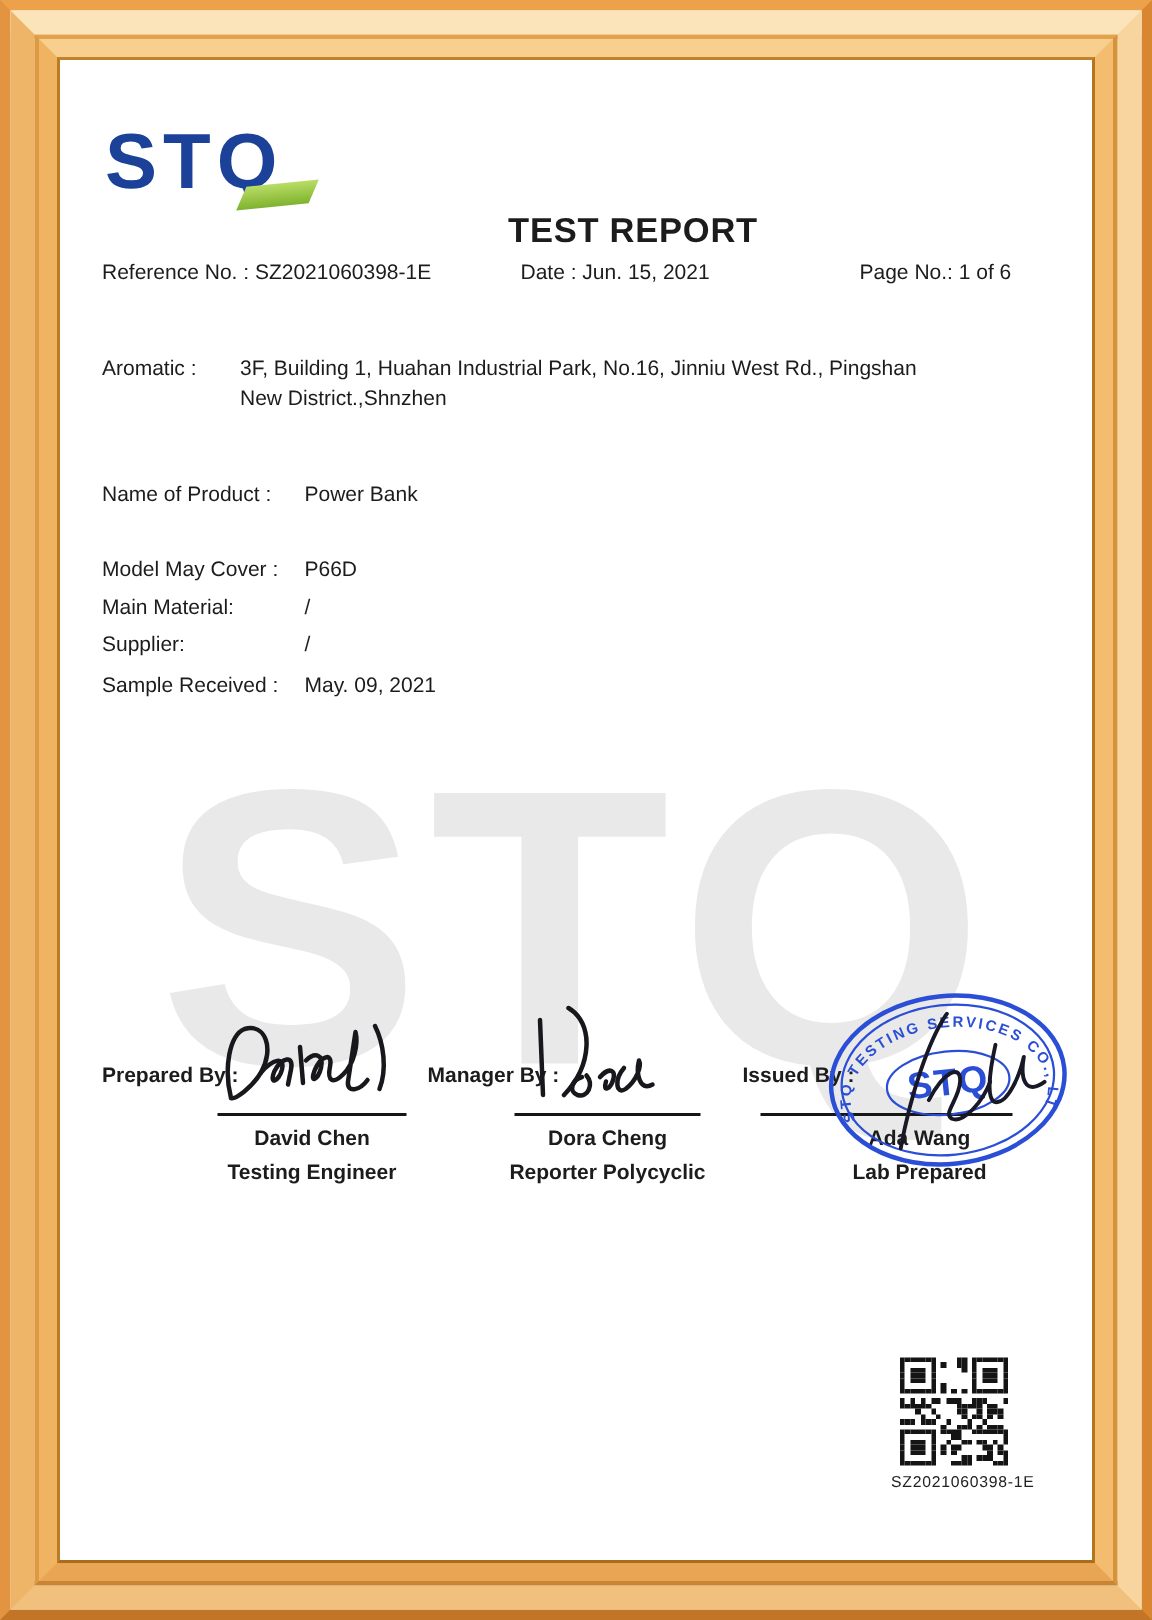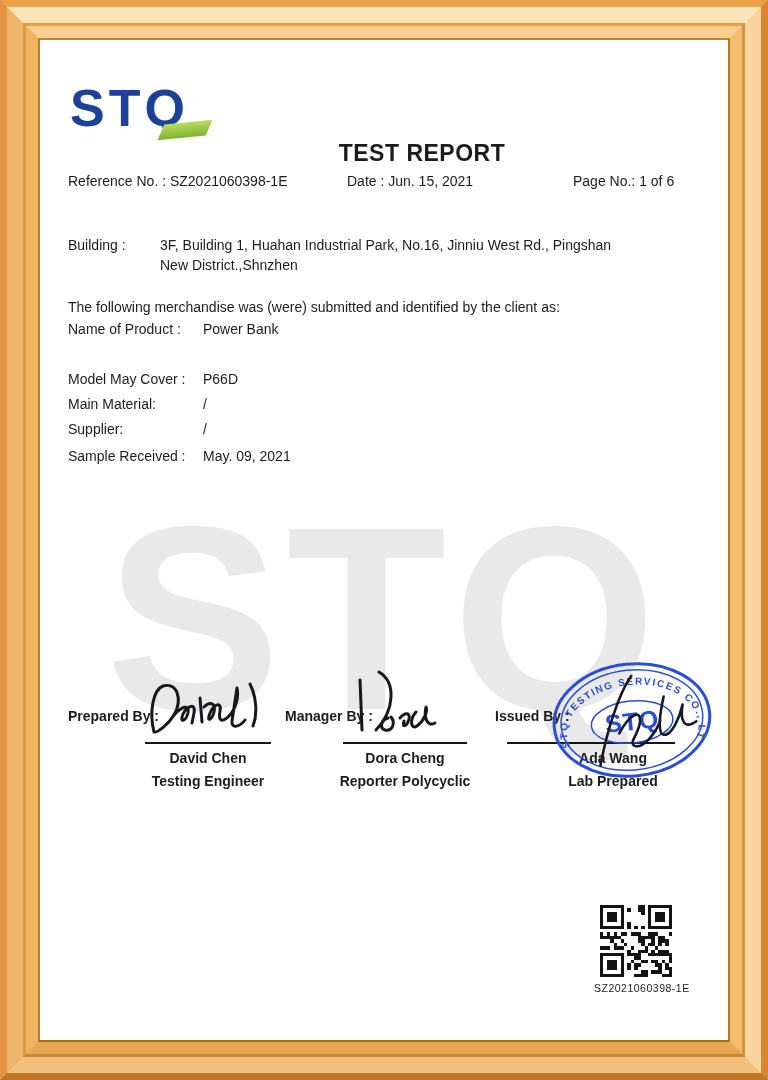--- a/index.html
+++ b/index.html
@@ -83,25 +83,24 @@
       <div class="logo-leaf"></div>
     </div>
 
     <div class="abs title">TEST REPORT</div>
 
     <span class="abs hdr" style="left:28px">Reference No. : SZ2021060398-1E</span>
     <span class="abs hdr" style="left:307px">Date : Jun. 15, 2021</span>
     <span class="abs hdr" style="left:533px">Page No.: 1 of 6</span>
 
     <div class="row" style="top:195px;display:flex">
-      <span class="lbl-92" style="flex:none">Building :</span>
+      <span class="lbl-92" style="flex:none">Aromatic :</span>
         <span style="width:462px">3F, Building 1, Huahan Industrial Park, No.16, Jinniu West Rd., Pingshan New District.,Shnzhen</span>
     </div>
 
-    <div class="row" style="top:257px">The following merchandise was (were) submitted and identified by the client as:</div>
 
     <div class="row" style="top:279px"><span class="lbl-135">Name of Product :</span><span>Power Bank</span></div>
     <div class="row" style="top:329px"><span class="lbl-135">Model May Cover :</span><span>P66D</span></div>
     <div class="row" style="top:354px"><span class="lbl-135">Main Material:</span><span>/</span></div>
     <div class="row" style="top:379px"><span class="lbl-135">Supplier:</span><span>/</span></div>
     <div class="row" style="top:406px"><span class="lbl-135">Sample Received :</span><span>May. 09, 2021</span></div>
 
 
     <span class="abs sig-label" style="left:28px;top:668px">Prepared By :</span>
     <span class="abs sig-label" style="left:245px;top:668px">Manager By :</span>

